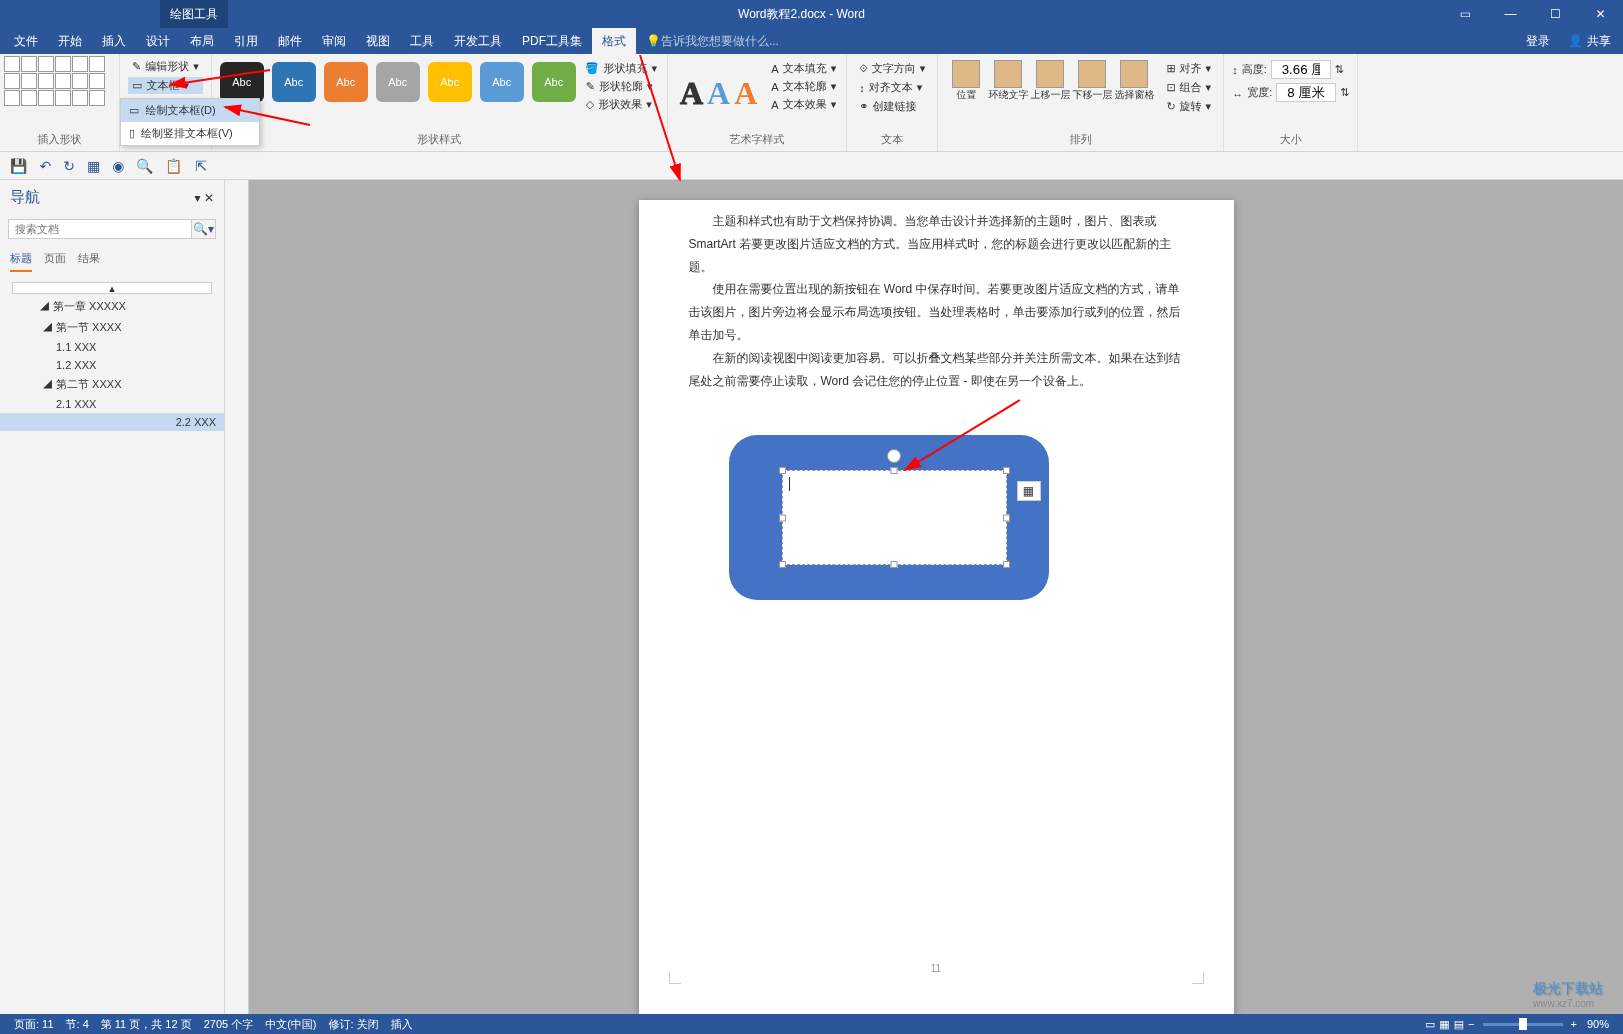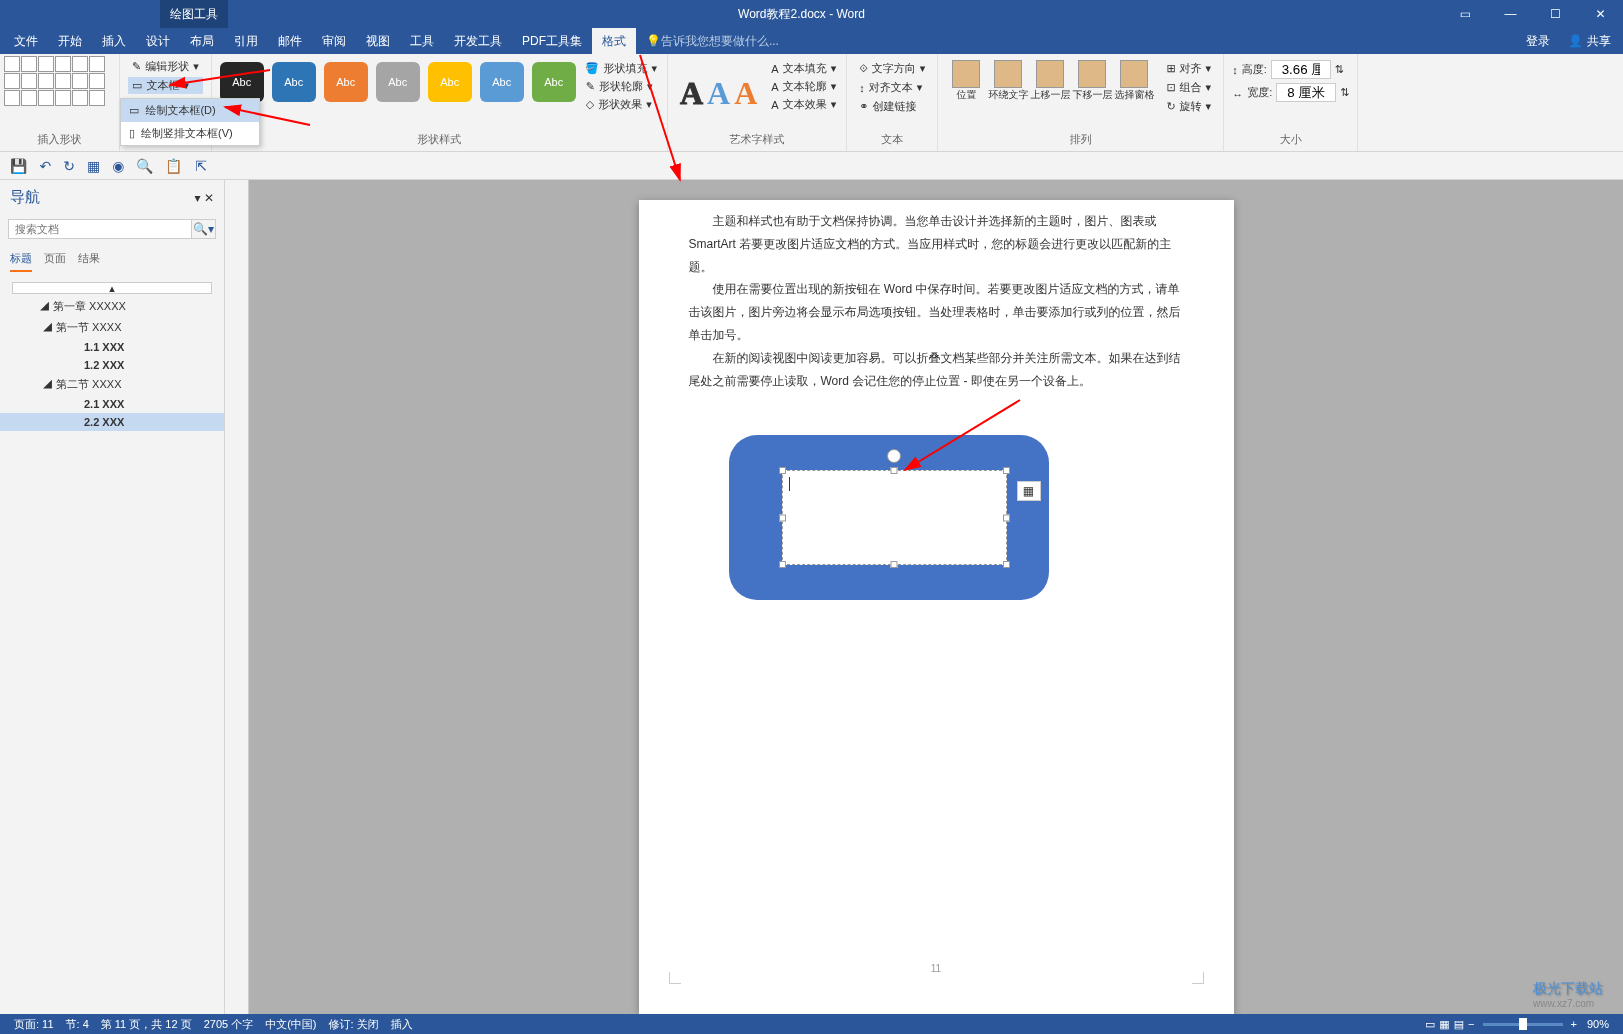--- a/index.html
+++ b/index.html
@@ -82,22 +82,22 @@
 .nav-search input { flex: 1; border: none; padding: 3px 6px; font-size: 11px; outline: none; }
 .nav-search-btn { width: 24px; background: #f3f3f3; border-left: 1px solid #ccc; display: flex; align-items: center; justify-content: center; color: #2b579a; }
 .nav-tabs { display: flex; gap: 12px; padding: 4px 10px; }
 .nav-tab { font-size: 11px; color: #666; padding: 4px 0; }
 .nav-tab.active { color: #2b579a; border-bottom: 2px solid #f97316; }
 .nav-tree { padding: 4px 0; font-size: 11px; }
 .tree-handle-bar { background: #fff; border: 1px solid #ccc; height: 12px; margin: 2px 12px; display: flex; align-items: center; justify-content: center; }
 .tree-item { padding: 3px 8px 3px 20px; }
 .tree-item.l1 { padding-left: 39px; }
 .tree-item.l2 { padding-left: 42px; }
-.tree-item.l3 { padding-left: 84px; font-weight: bold; }
-.tree-item.selected { background: #c5d9f1; }
+.tree-item.l3 { padding-left: 56px; }
+.tree-item.selected { background: #c5d9f1; text-align: right; }
 
 
 .doc-area { flex: 1; display: flex; background: #b0b0b0; position: relative; }
 .ruler-corner { width: 24px; height: 20px; background: #f3f3f3; border: 1px solid #ccc; position: absolute; left: 0; top: 0; display: flex; align-items: center; justify-content: center; font-size: 9px; }
 .vruler { width: 24px; background: #f3f3f3; border-right: 1px solid #ccc; position: relative; }
 .hruler { position: absolute; left: 24px; right: 0; height: 20px; background: #f3f3f3; border-bottom: 1px solid #ccc; top: 0; }
 .hruler-inner { position: absolute; left: 260px; right: 20px; height: 20px; background: #fff; }
 .hruler-text { font-size: 8px; color: #666; padding: 4px; white-space: nowrap; overflow: hidden; letter-spacing: 4px; }
 
 .page-container { flex: 1; overflow: auto; padding: 20px 0 0 0; display: flex; justify-content: center; }

